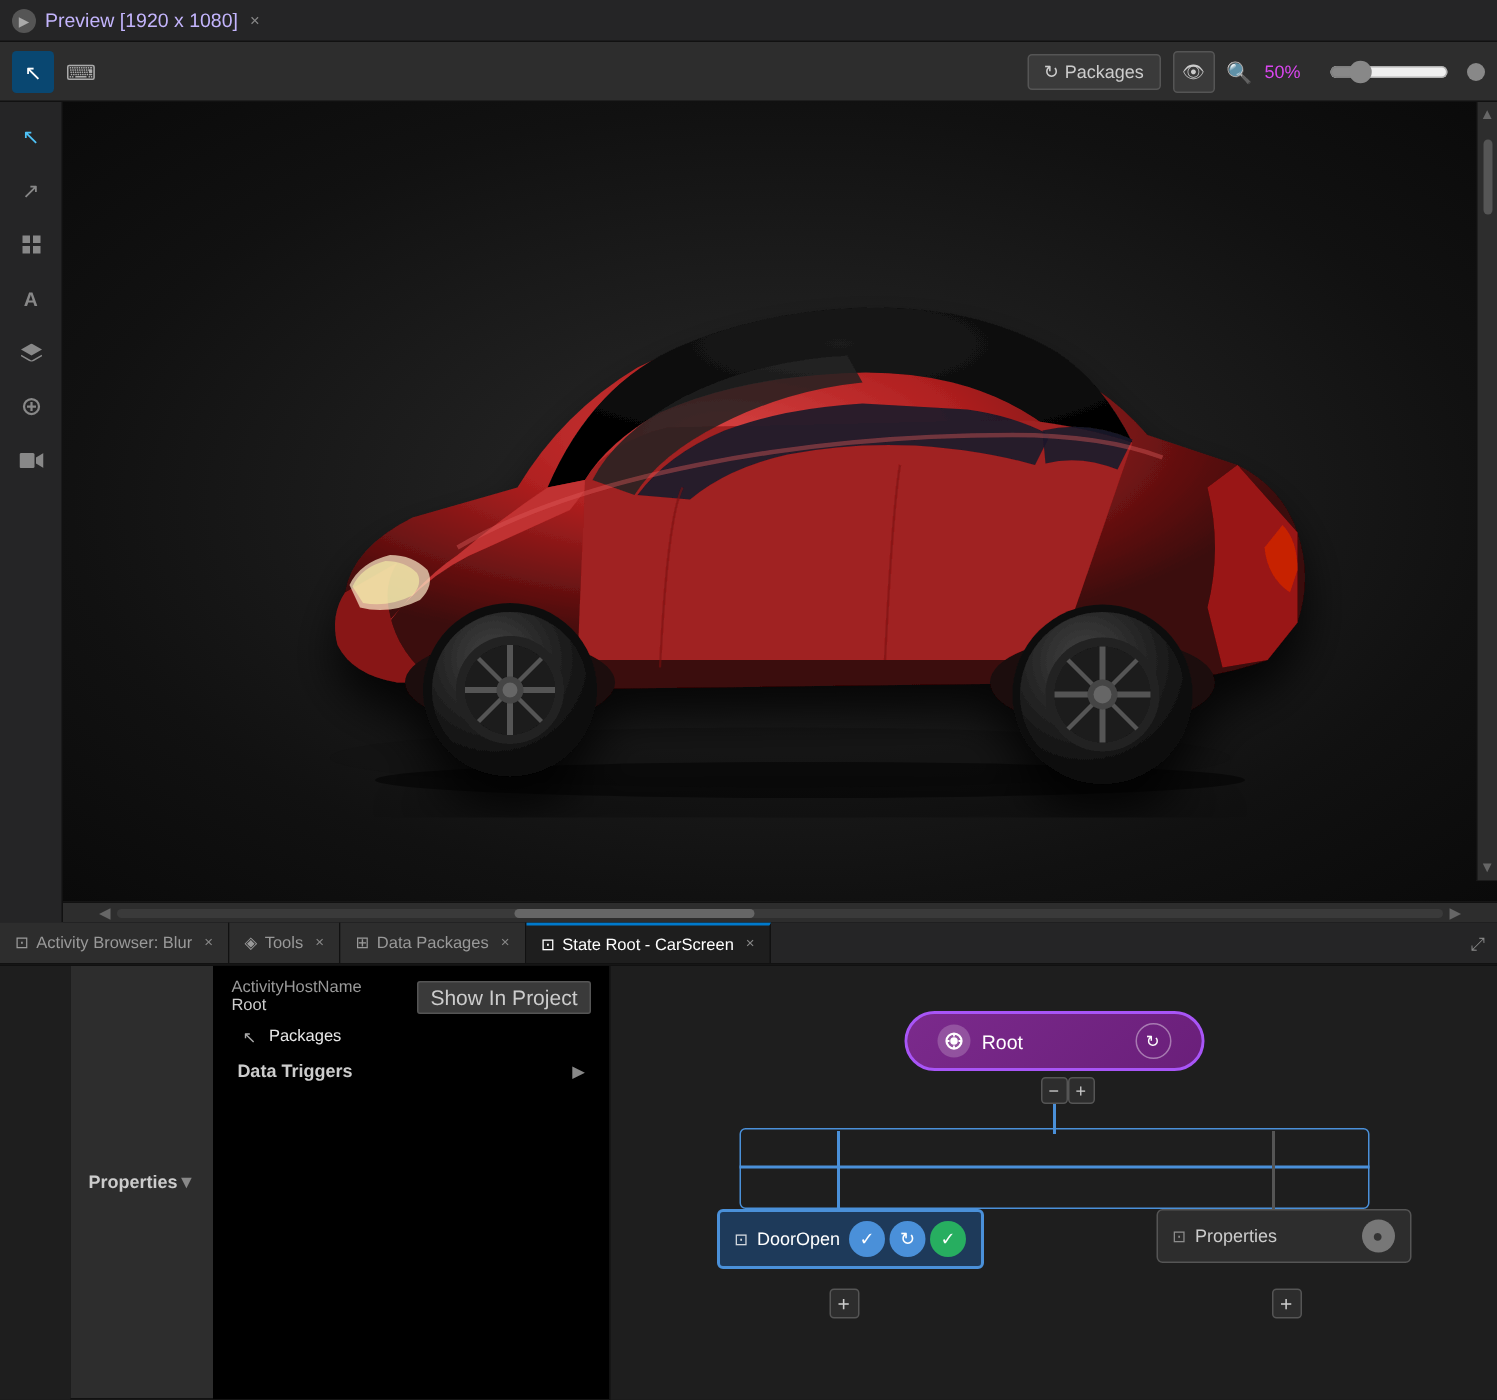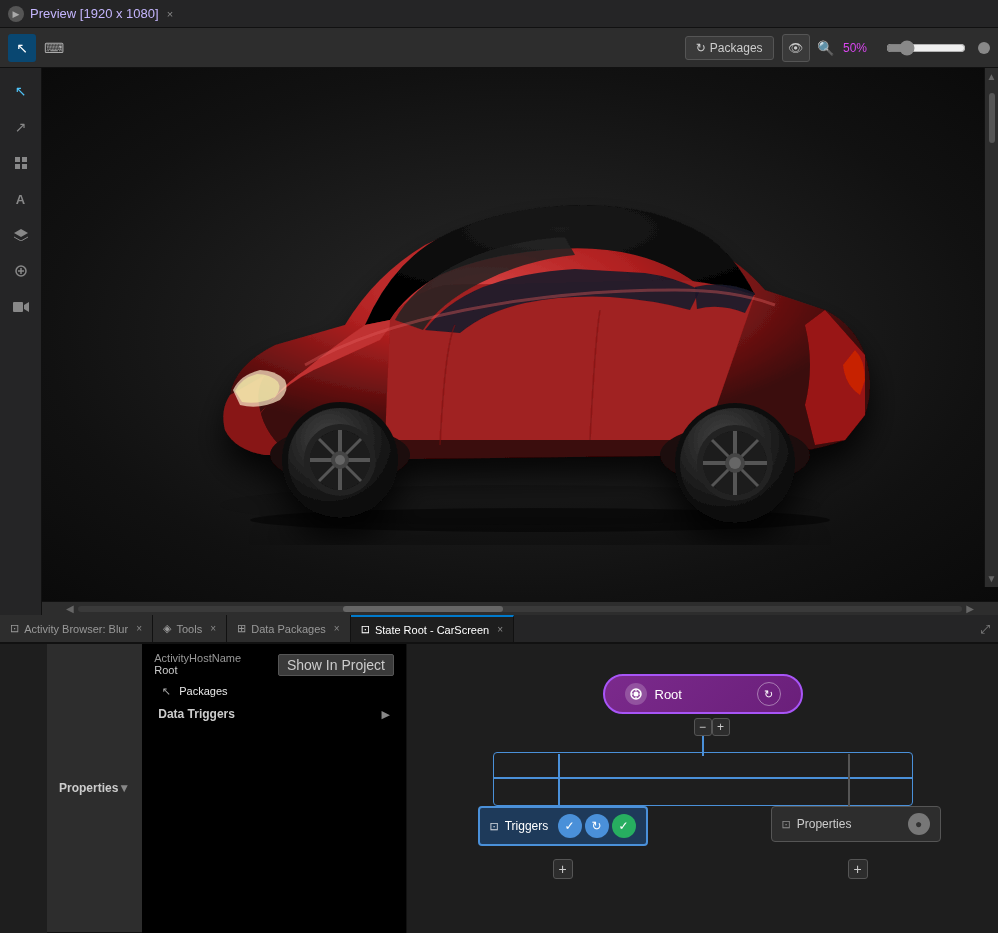--- a/index.html
+++ b/index.html
@@ -731,21 +731,21 @@
     <div style="position:absolute;left:50%;top:108px;transform:translateX(-50%);width:420px;height:54px;border:1.5px solid #4a90d9;border-radius:4px;background:transparent;"></div>
 
     <div style="position:absolute;left:calc(50% - 210px);top:133px;width:420px;height:2px;background:#4a90d9;"></div>
 
     <div style="position:absolute;left:calc(50% - 145px);top:110px;width:2px;height:52px;background:#4a90d9;"></div>
 
     <div style="position:absolute;left:calc(50% + 145px);top:110px;width:2px;height:52px;background:#555;"></div>
 
     <div class="screen-node" style="position:absolute;left:calc(50% - 225px);top:162px;min-width:170px;">
       <span style="font-size:11px;opacity:0.8;">⊡</span>
-      <span>Triggers</span>
+      <span>DoorOpen</span>
       <div class="screen-node-btns">
         <div class="node-btn node-btn-blue">✓</div>
         <div class="node-btn node-btn-blue">↻</div>
         <div class="node-btn node-btn-green">✓</div>
       </div>
     </div>
 
     <div class="warning-node" style="position:absolute;left:calc(50% + 68px);top:162px;min-width:170px;">
       <span style="font-size:11px;opacity:0.6;">⊡</span>
       <span>Properties</span>

